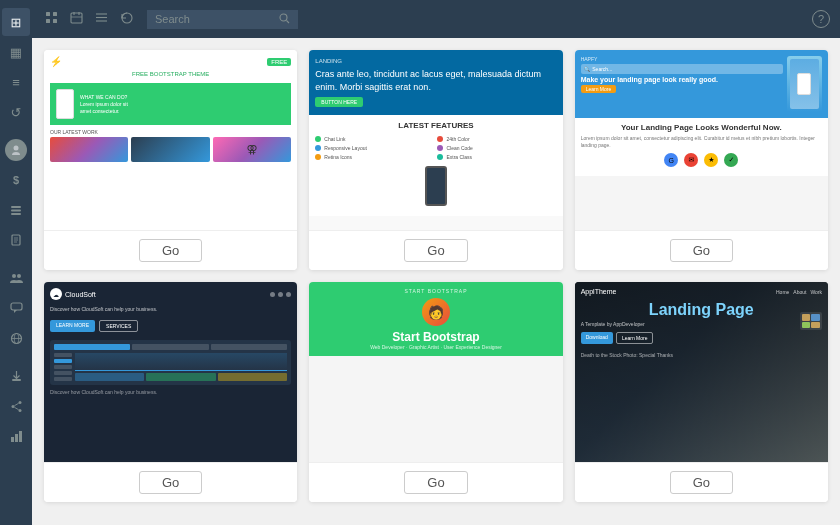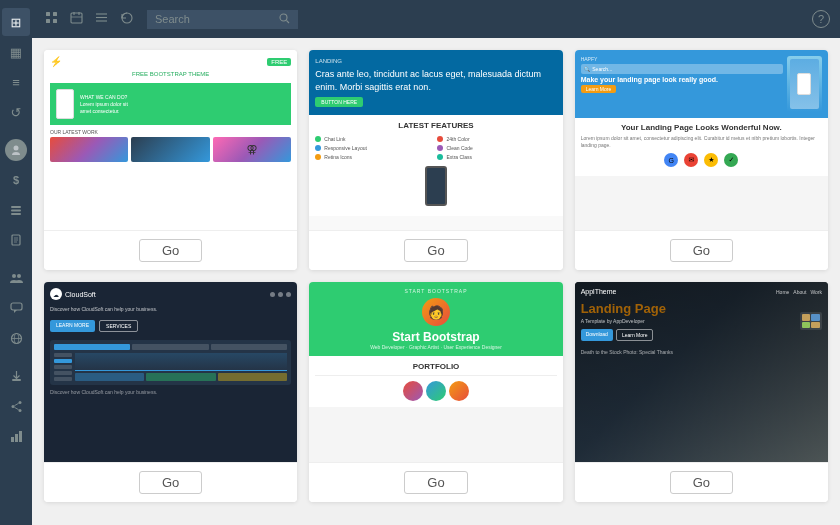--- a/index.html
+++ b/index.html
@@ -585,24 +585,25 @@
     }
     .landing-nav-items {
       display: flex;
       gap: 4px;
     }
     .landing-nav-item {
       font-size: 5px;
       color: rgba(255,255,255,0.7);
     }
     .landing-title {
-      font-size: 13px;
+      font-size: 16px;
       font-weight: bold;
-      color: #a16207;
+      color: #7dd3fc;
       margin-bottom: 2px;
+      text-align: center;
     }
     .landing-subtitle {
       font-size: 5px;
       color: rgba(255,255,255,0.7);
       margin-bottom: 5px;
     }
     .landing-btns {
       display: flex;
       gap: 3px;
       margin-bottom: 8px;
@@ -948,28 +949,20 @@
 
       <div class="theme-card">
         <div class="card-preview">
           <div class="bootstrap-card-inner">
             <div class="bootstrap-header">
               <div class="bootstrap-label">START BOOTSTRAP</div>
               <div class="bootstrap-avatar">🧑</div>
               <div class="bootstrap-title">Start Bootstrap</div>
               <div class="bootstrap-roles">Web Developer · Graphic Artist · User Experience Designer</div>
             </div>
-            <div class="bootstrap-content">
-              <div class="bootstrap-portfolio-title">PORTFOLIO</div>
-              <div class="bootstrap-avatars">
-                <div class="bootstrap-mini-avatar av1"></div>
-                <div class="bootstrap-mini-avatar av2"></div>
-                <div class="bootstrap-mini-avatar av3"></div>
-              </div>
-            </div>
           </div>
         </div>
         <div style="padding:8px;display:flex;justify-content:center;border-top:1px solid #eee;background:#fff;">
           <button class="go-btn">Go</button>
         </div>
       </div>
 
       <div class="theme-card">
         <div class="card-preview">
           <div class="landing-card-inner">

